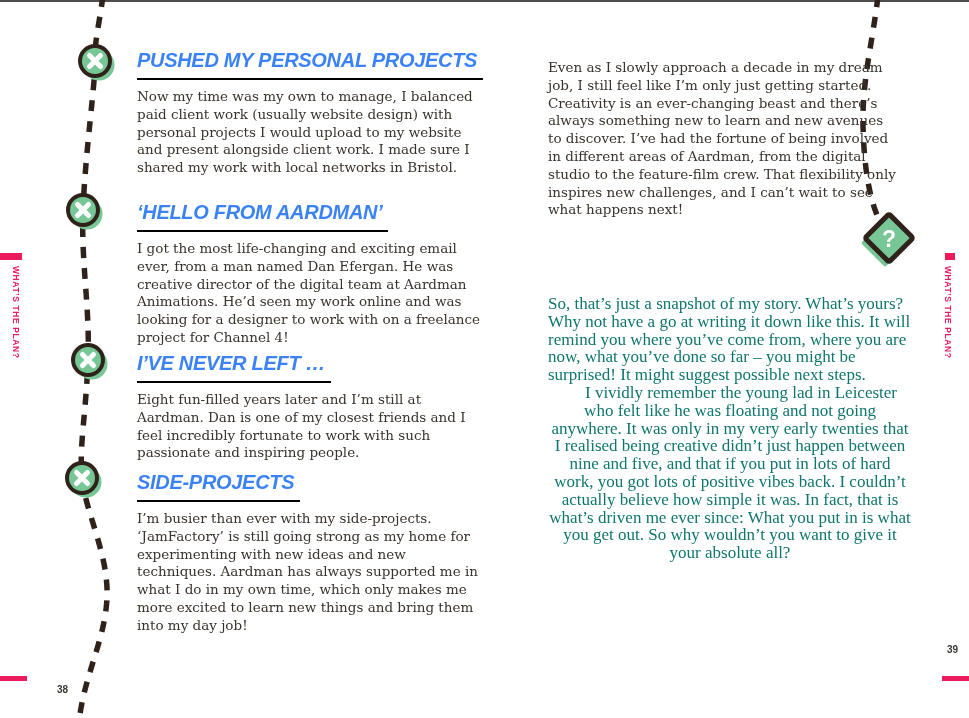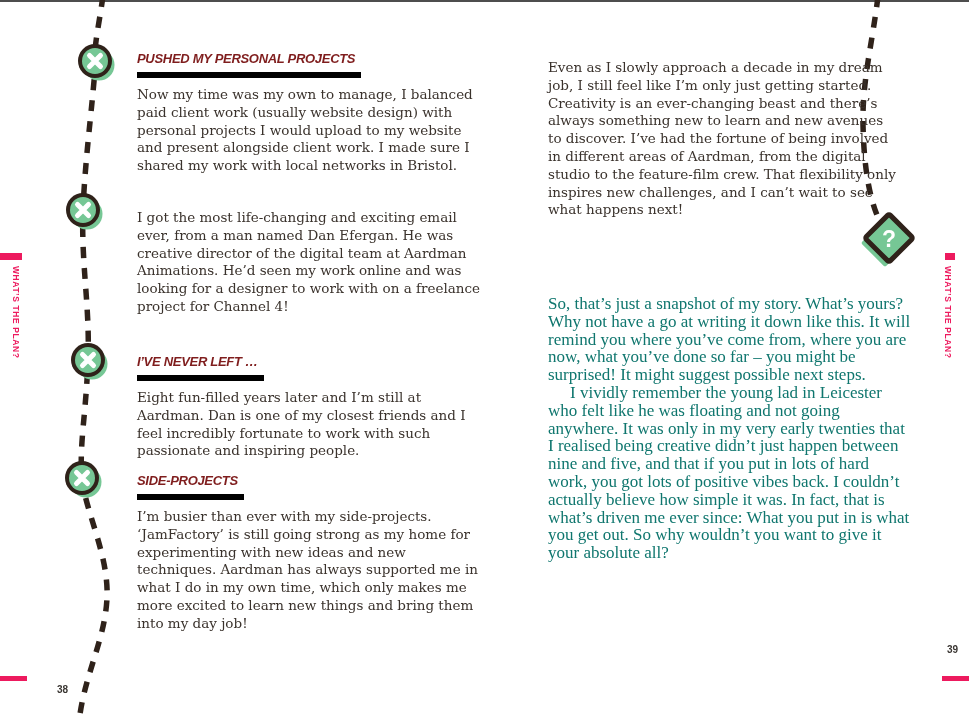--- a/index.html
+++ b/index.html
@@ -9,34 +9,34 @@
   }
   .top-border{position:absolute;left:0;top:0;width:969px;height:2px;background:#4e4e4e;}
   .paths{position:absolute;left:0;top:0;width:969px;height:718px;z-index:1;}
   .dash{fill:none;stroke:#2f221a;stroke-width:5.5;stroke-dasharray:11 10;}
   .marker{position:absolute;z-index:2;}
   
   .section{position:absolute;z-index:3;}
   .heading{
     margin:0;display:inline-block;
     font-family:"Liberation Sans",sans-serif;font-weight:bold;font-style:italic;
-    font-size:13px;letter-spacing:-0.3px;color:#7f1d1d;
-    border-bottom:6px solid #000000;padding:0 6px 6px 0;white-space:nowrap;
+    font-size:20px;letter-spacing:-0.3px;color:#3b82f6;
+    border-bottom:2px solid #000000;padding:0 6px 6px 0;white-space:nowrap;
   }
   .body-text{
     margin:8px 0 0 0;
     font-family:"DejaVu Serif","Liberation Serif",serif;
     font-size:13.5px;line-height:17.8px;color:#3a322c;text-align:left;
   }
   .closing{position:absolute;z-index:3;}
   .closing p{
     margin:0;font-family:Liberation Serif, serif;
     font-size:17px;line-height:17.8px;color:#0f766e;
   }
-  .closing p.indent{text-indent:22px;}
+  .closing p.indent{text-indent:22px;text-align:center;}
   
   .side-bar{position:absolute;height:7px;background:#ed1a5e;z-index:3;}
   .side-label{
     position:absolute;z-index:3;color:#ed1a5e;font-weight:bold;font-size:8.5px;
     letter-spacing:0.6px;writing-mode:vertical-rl;text-orientation:mixed;white-space:nowrap;
   }
   .folio-bar{position:absolute;height:5px;background:#ed1a5e;z-index:3;}
   .folio-num{
     position:absolute;z-index:3;color:#3a3632;font-weight:bold;font-size:10px;
     font-family:"Liberation Sans",sans-serif;
@@ -105,20 +105,21 @@
   <div class="folio-num" style="left:57px;top:684px;">38</div>
   <div class="folio-bar" style="left:942px;top:676px;width:27px;"></div>
   <div class="folio-num" style="left:947px;top:644px;">39</div>
 
   <div class="section" style="left:137px;top:49px;width:348px;">
     <h2 class="heading">PUSHED MY PERSONAL PROJECTS</h2>
     <p class="body-text">Now my time was my own to manage, I balanced paid client work (usually website design) with personal projects I would upload to my website and present alongside client work. I made sure I shared my work with local networks in Bristol.</p>
   </div>
 
   <div class="section" style="left:137px;top:201px;width:348px;">
+    <h2 class="heading">‘HELLO FROM AARDMAN’</h2>
     <p class="body-text">I got the most life-changing and exciting email ever, from a man named Dan Efergan. He was creative director of the digital team at Aardman Animations. He’d seen my work online and was looking for a designer to work with on a freelance project for Channel 4!</p>
   </div>
 
   <div class="section" style="left:137px;top:471px;width:348px;">
     <h2 class="heading">SIDE-PROJECTS</h2>
     <p class="body-text">I’m busier than ever with my side-projects. ‘JamFactory’ is still going strong as my home for experimenting with new ideas and new techniques. Aardman has always supported me in what I do in my own time, which only makes me more excited to learn new things and bring them into my day job!</p>
   </div>
 
   <div class="section" style="left:137px;top:352px;width:348px;">
     <h2 class="heading">I’VE NEVER LEFT …</h2>

